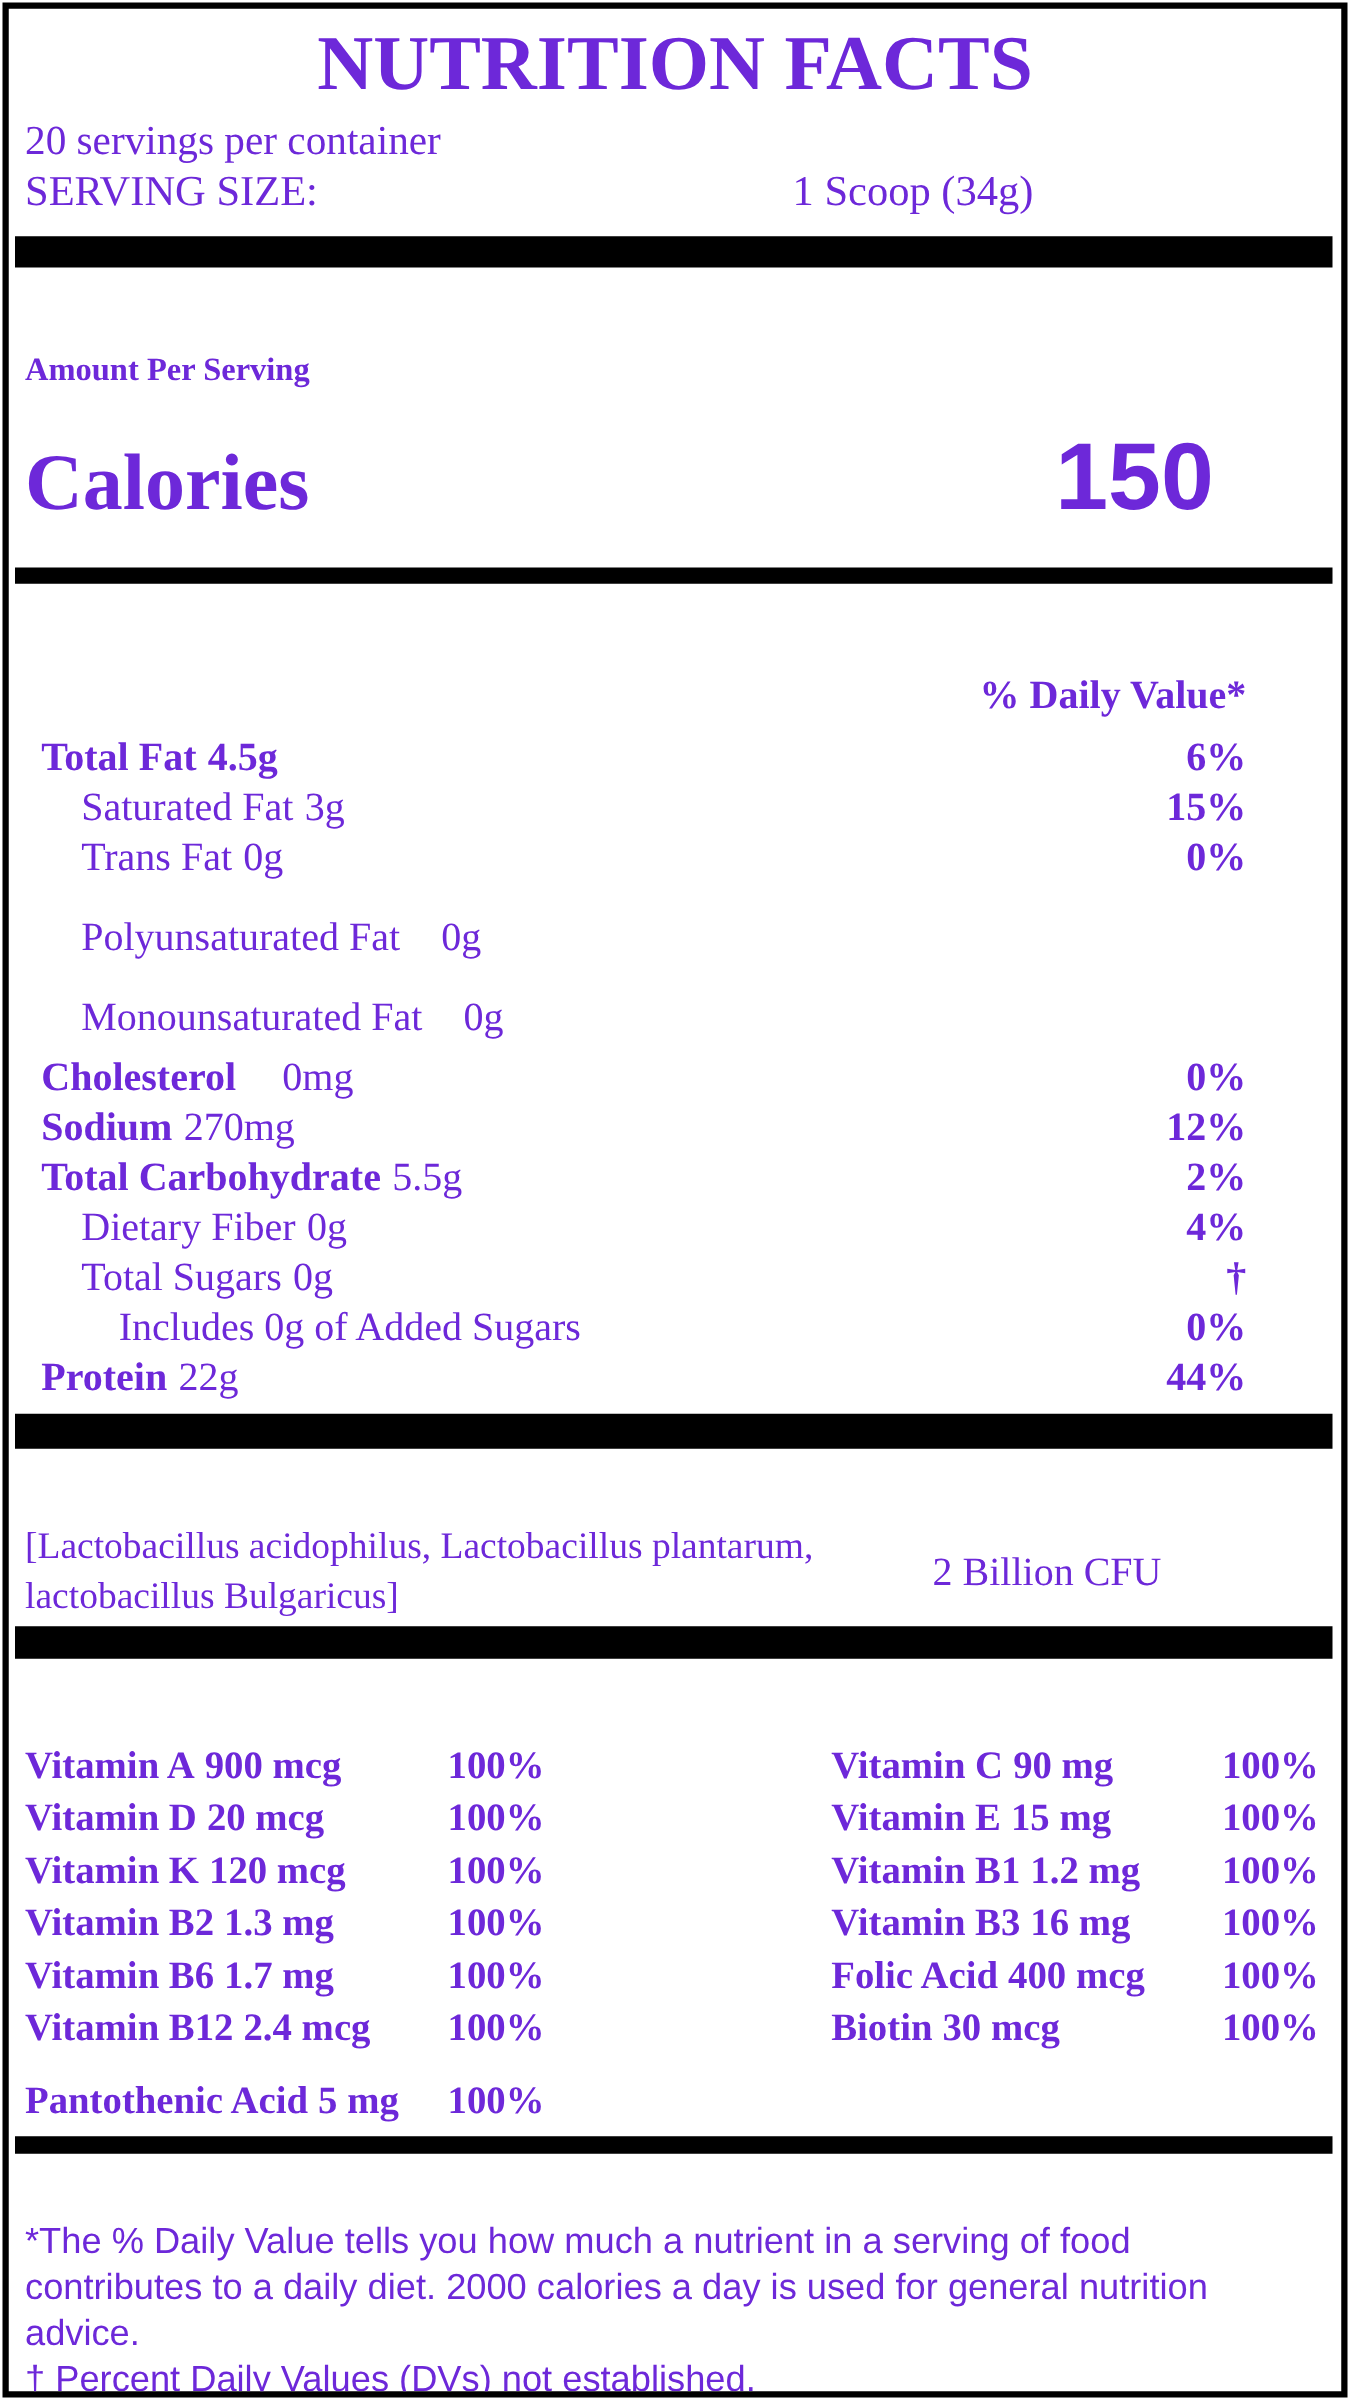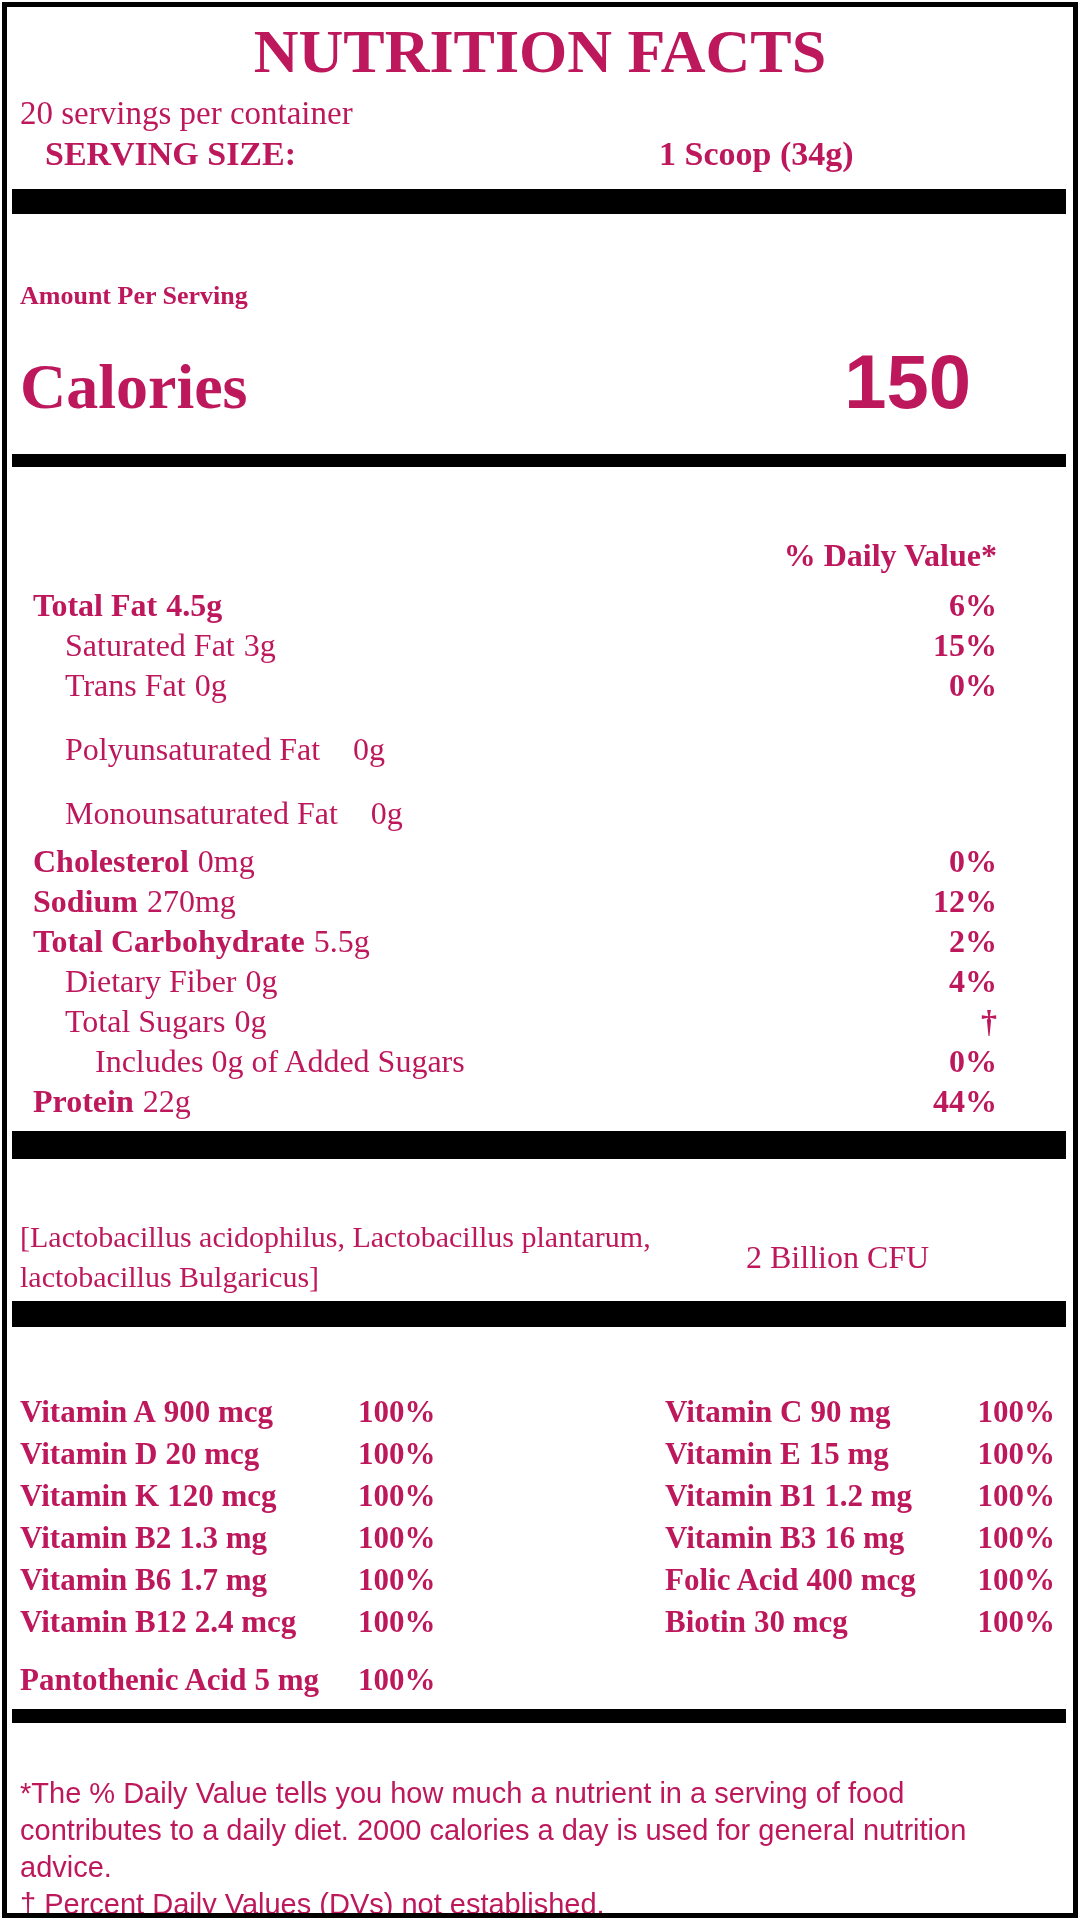--- a/index.html
+++ b/index.html
@@ -3,32 +3,32 @@
 <meta charset="utf-8">
 <style>
   html, body { margin:0; padding:0; background:#ffffff; }
   * { box-sizing:border-box; }
   .label {
     position:relative;
     width:1076px; height:1916px;
     margin:2px;
     border:5px solid #000;
     background:#fff;
-    color:#be185d;
+    color:#6d28d9;
     font-family:"Liberation Serif", serif;
     padding:0 13px;
     overflow:hidden;
   }
   .b { font-weight:bold; }
   .title {
     font-size:62px; font-weight:bold; text-align:center;
     line-height:1.1; margin-top:10px; letter-spacing:0px;
   }
   .servings { font-size:33px; line-height:40px; margin-top:8px; }
-  .serving-row { display:flex; align-items:baseline; font-size:34px; font-weight:bold; line-height:42px;margin-left:25px; }
+  .serving-row { display:flex; align-items:baseline; font-size:34px; font-weight:normal; line-height:42px; }
   .serving-row .lab { width:614px; }
   .bar { background:#000; margin-left:-8px; margin-right:-6px; }
   .bar1 { height:25px; margin-top:14px; }
   .bar2 { height:13px; margin-top:34px; }
   .bar3 { height:28px; margin-top:10px; }
   .bar4 { height:26px; margin-top:4px; }
   .bar5 { height:14px; margin-top:8px; }
   .aps { font-size:26px; font-weight:bold; margin-top:62px; line-height:40px; }
   .cal-row { display:flex; align-items:baseline; margin-top:28px; }
   .cal-word { font-size:64px; font-weight:bold; line-height:1.0; }
@@ -42,21 +42,21 @@
     font-size:32px; font-weight:bold;
     margin-top:68px; line-height:40px;
   }
   .rows { margin-top:10px; }
   .row { display:flex; align-items:flex-start; height:40px; font-size:32px; line-height:40px;margin-left:13px; }
   .row .amt { margin-left:9px; }
   .row .dv { margin-left:auto; padding-right:63px; font-weight:bold; }
   .i1 { padding-left:32px; }
   .i2 { padding-left:62px; }
   .gap-lg { margin-top:24px;gap:24px; }
-  .gap-sm { margin-top:8px; }
+  .gap-sm { margin-top:8px;gap:28px; }
   .probio { display:flex; margin-top:58px; }
   .probio .blend { width:720px; font-size:30px; line-height:40px; }
   .probio .cfu { align-self:center; font-size:32px; padding-left:6px;font-family:Liberation Serif, serif; }
   .vits { margin-top:64px; }
   .vrow { display:flex; align-items:baseline; height:42px; font-size:31px; line-height:42px;font-weight:bold; }
   .v-name1 { width:338px; white-space:nowrap; }
   .v-name1 .amt, .v-name2 .amt { margin-left:8px; }
   .v-pct1 { width:307px; }
   .v-name2 { flex:1; white-space:nowrap; }
   .v-pct2 { min-width:120px; text-align:right; padding-right:5px; }

